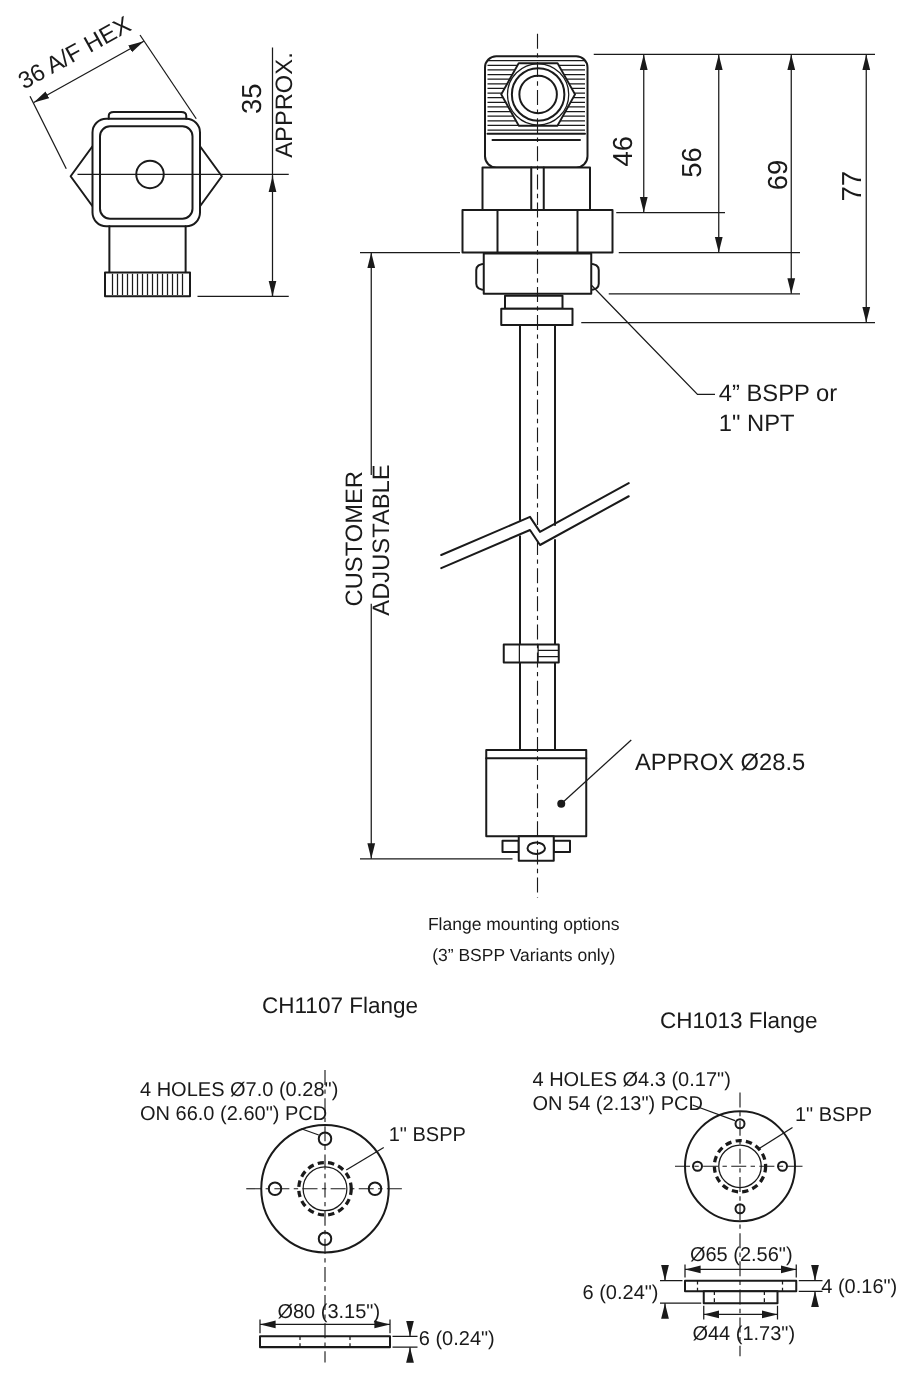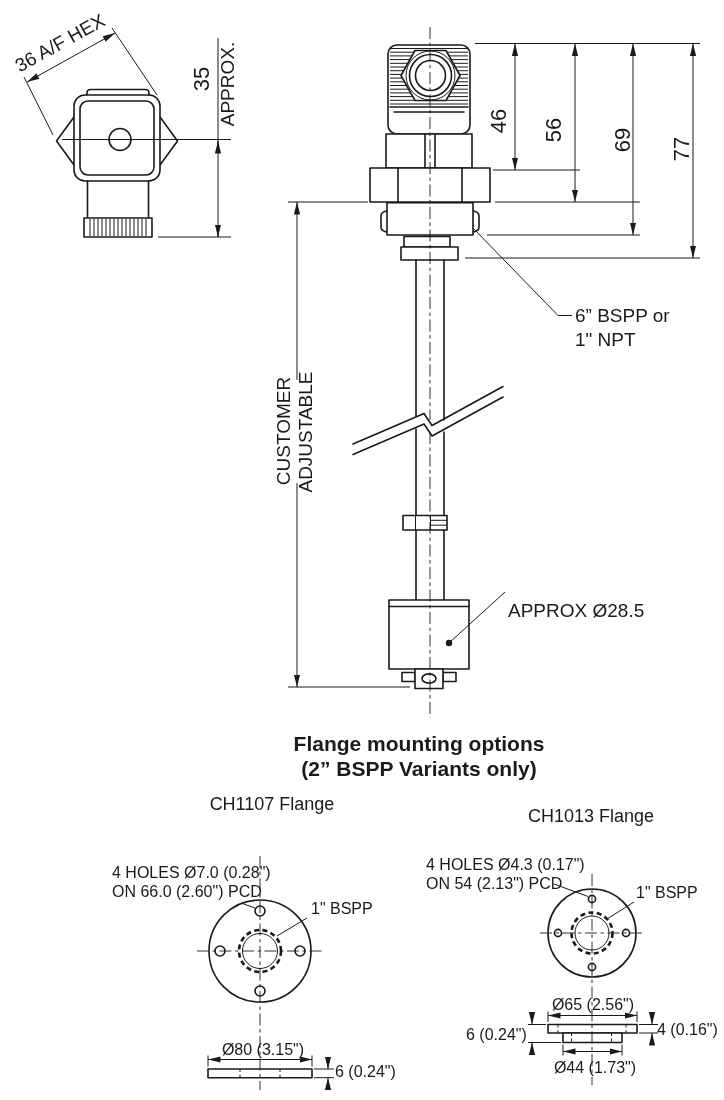--- a/index.html
+++ b/index.html
@@ -7,21 +7,21 @@
           font-family:"Liberation Sans","DejaVu Sans",sans-serif;color:var(--ink,#1a1a1a);}
   #linework{position:absolute;left:0;top:0;}
   .t{position:absolute;white-space:nowrap;line-height:1.12;color:var(--ink,#1a1a1a);}
   .vt{transform:translate(-50%,-50%) rotate(-90deg);}
   .ctr{transform:translateX(-50%);}
   .diag{transform:translate(-50%,-50%) rotate(-29deg);}
   .dimnum{font-size:22px;}
   .lbl{font-size:19px;}
   .small{font-size:16px;}
   .name{font-size:18px;}
-  .bold{font-weight:bold;font-size:21px;}
+  .bold{font-weight:normal;font-size:14px;}
   
   .ol{fill:none;stroke:var(--ink,#1a1a1a);stroke-width:1.6;stroke-linejoin:round;stroke-linecap:round;}
   .olw{fill:#fff;stroke:var(--ink,#1a1a1a);stroke-width:1.6;stroke-linejoin:round;}
   .tn{fill:none;stroke:var(--ink,#1a1a1a);stroke-width:1;}
   .cl{fill:none;stroke:var(--ink,#1a1a1a);stroke-width:0.9;stroke-dasharray:12 3.5 3.5 3.5;}
   .hd{fill:none;stroke:var(--ink,#1a1a1a);stroke-width:1;stroke-dasharray:3 2.6;}
   .thr{fill:none;stroke:var(--ink,#1a1a1a);stroke-width:2.6;stroke-dasharray:5 3.4;}
 </style>
 </head>
 <body>
@@ -168,30 +168,30 @@
 
 <div class="t lbl diag" style="left:60px;top:43px;">36 A/F HEX</div>
 <div class="t dimnum vt" style="left:202px;top:79px;">35</div>
 <div class="t lbl vt" style="left:228px;top:84px;">APPROX.</div>
 
 <div class="t dimnum vt" style="left:499px;top:121px;">46</div>
 <div class="t dimnum vt" style="left:554px;top:130px;">56</div>
 <div class="t dimnum vt" style="left:623px;top:140px;">69</div>
 <div class="t dimnum vt" style="left:682px;top:149px;">77</div>
 
-<div class="t lbl" style="left:575px;top:305px;">6” BSPP or</div>
+<div class="t lbl" style="left:575px;top:305px;">4” BSPP or</div>
 <div class="t lbl" style="left:575px;top:329px;">1" NPT</div>
 
 <div class="t lbl vt" style="left:284px;top:431px;">CUSTOMER</div>
 <div class="t lbl vt" style="left:306px;top:432px;">ADJUSTABLE</div>
 
 <div class="t lbl" style="left:508px;top:600px;">APPROX Ø28.5</div>
 
 <div class="t bold ctr" style="left:419px;top:732px;">Flange mounting options</div>
-<div class="t bold ctr" style="left:419px;top:757px;">(2” BSPP Variants only)</div>
+<div class="t bold ctr" style="left:419px;top:757px;">(3” BSPP Variants only)</div>
 
 <div class="t name ctr" style="left:272px;top:794px;">CH1107 Flange</div>
 <div class="t name ctr" style="left:591px;top:806px;text-align:right;">CH1013 Flange</div>
 
 <div class="t small" style="left:112px;top:864px;">4 HOLES Ø7.0 (0.28")</div>
 <div class="t small" style="left:112px;top:883px;">ON 66.0 (2.60") PCD</div>
 <div class="t small" style="left:311px;top:900px;">1" BSPP</div>
 <div class="t small ctr" style="left:263px;top:1041px;">Ø80 (3.15")</div>
 <div class="t small" style="left:335px;top:1063px;">6 (0.24")</div>
 

